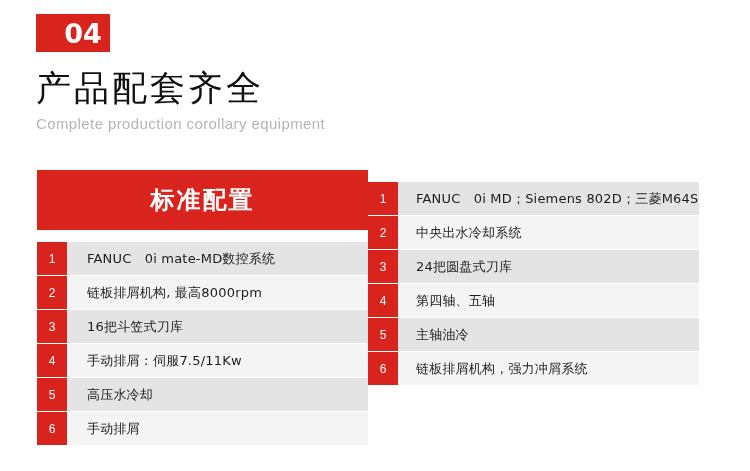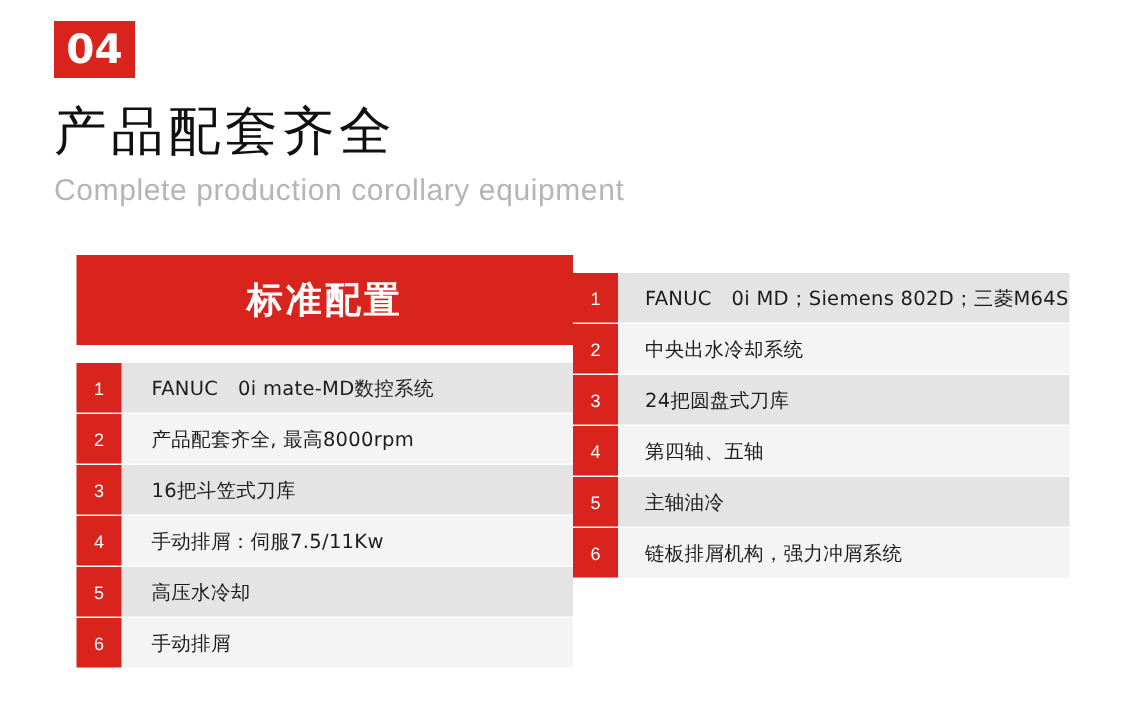--- a/index.html
+++ b/index.html
@@ -29,48 +29,49 @@
     background: #d8241c;
     color: #ffffff;
     font-size: 27px;
     font-weight: 700;
     letter-spacing: 0px;
     display: flex;
     align-items: center;
     justify-content: center;
     line-height: 1;
     font-family: "DejaVu Sans", sans-serif;
+    padding-left: 20px;
   }
   .title-cn {
     margin-top: 18px;
     font-size: 35px;
     font-weight: 400;
     color: #101010;
     letter-spacing: 3px;
     line-height: 1.05;
     font-family: "DejaVu Sans", sans-serif;
   }
   .title-en {
     margin-top: 8px;
-    font-size: 20px;
+    font-size: 15px;
     color: #b5b5b5;
     font-weight: 400;
     letter-spacing: 0.4px;
     line-height: 1.2;
     font-family: "Liberation Sans", sans-serif;
   }
 
   
   .tables {
     position: absolute;
     top: 170px;
     left: 37px;
     width: 676px;
     display: flex;
-    justify-content: flex-end;
+    justify-content: flex-start;
   }
   .spec-table {
     width: 331px;
   }
   .table-header {
     height: 60px;
     background: #d8241c;
     color: #ffffff;
     display: flex;
     align-items: center;
@@ -133,21 +134,21 @@
 
   <div class="spec-table standard">
     <div class="table-header">标准配置</div>
     <div class="rows">
       <div class="spec-row alt">
         <div class="row-num">1</div>
         <div class="row-text">FANUC　0i mate-MD数控系统</div>
       </div>
       <div class="spec-row">
         <div class="row-num">2</div>
-        <div class="row-text">产品配套齐全, 最高8000rpm</div>
+        <div class="row-text">链板排屑机构, 最高8000rpm</div>
       </div>
       <div class="spec-row alt">
         <div class="row-num">3</div>
         <div class="row-text">16把斗笠式刀库</div>
       </div>
       <div class="spec-row">
         <div class="row-num">4</div>
         <div class="row-text">手动排屑：伺服7.5/11Kw</div>
       </div>
       <div class="spec-row alt">

